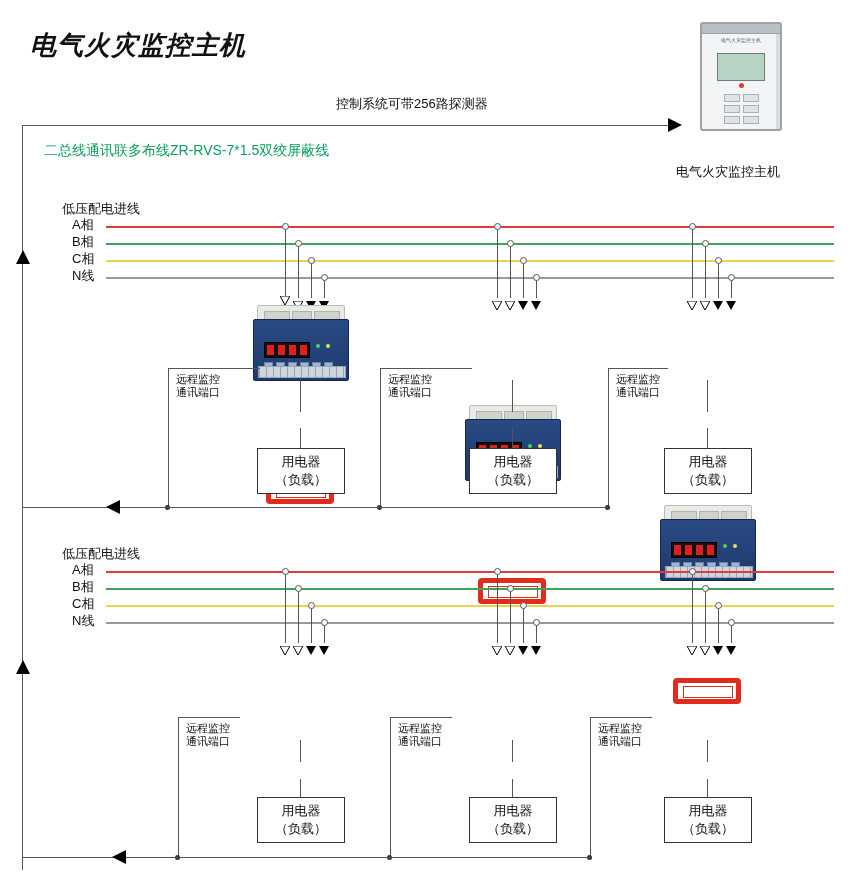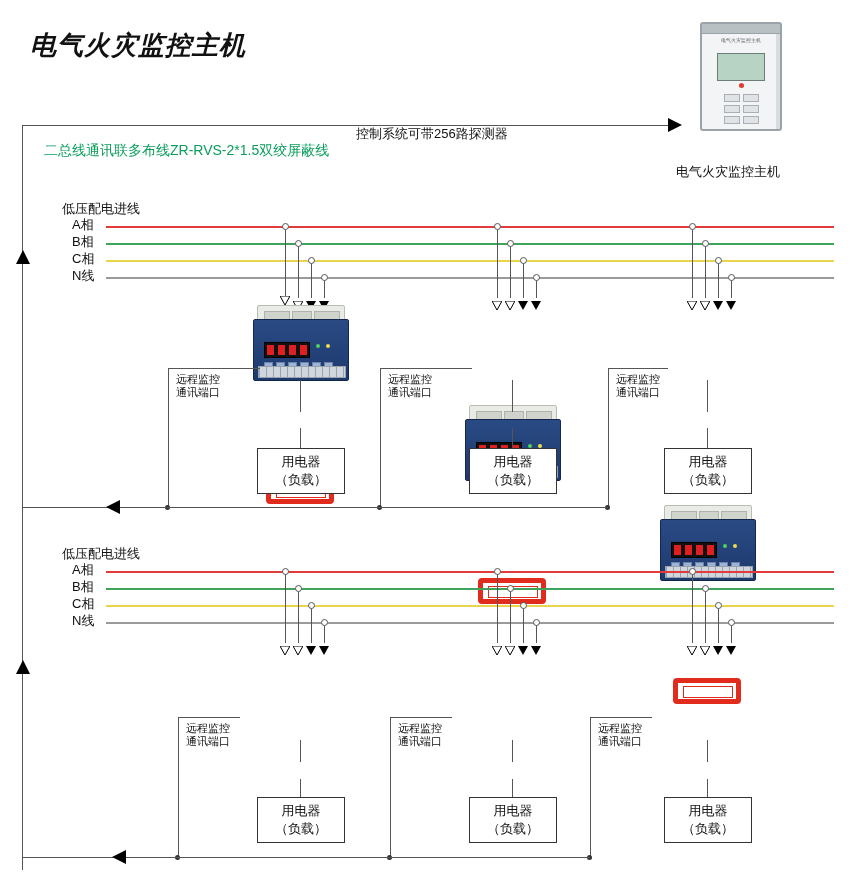--- a/index.html
+++ b/index.html
@@ -112,26 +112,26 @@
     <div class="host-btn"></div>
     <div class="host-btn"></div>
     <div class="host-btn"></div>
     <div class="host-btn"></div>
     <div class="host-btn"></div>
     <div class="host-btn"></div>
   </div>
 </div>
 <div class="abs lbl" style="left:676px;top:163px;">电气火灾监控主机</div>
 
-<div class="abs lbl" style="left:356px;top:95px;margin-top:30px;">控制系统可带256路探测器</div>
+<div class="abs lbl" style="left:336px;top:95px;">控制系统可带256路探测器</div>
 
 <div class="abs hline" style="left:22px;top:125px;width:650px;"></div>
 <div class="abs arrow-r" style="left:668px;top:118px;"></div>
 
-<div class="abs lbl green" style="left:44px;top:142px;font-size:14px;">二总线通讯联多布线ZR-RVS-2*1.5双绞屏蔽线</div>
+<div class="abs lbl green" style="left:44px;top:142px;font-size:14px;">二总线通讯联多布线ZR-RVS-7*1.5双绞屏蔽线</div>
 
 <div class="abs vline" style="left:22px;top:125px;height:745px;"></div>
 
 <div class="abs arrow-u" style="left:16px;top:250px;"></div>
 <div class="abs arrow-u" style="left:16px;top:660px;"></div>
 
 <div class="abs lbl" style="left:62px;top:200px;">低压配电进线</div>
 
 <div class="abs lbl" style="left:72px;top:216px;">A相</div>
 <div class="abs lbl" style="left:72px;top:233px;">B相</div>

